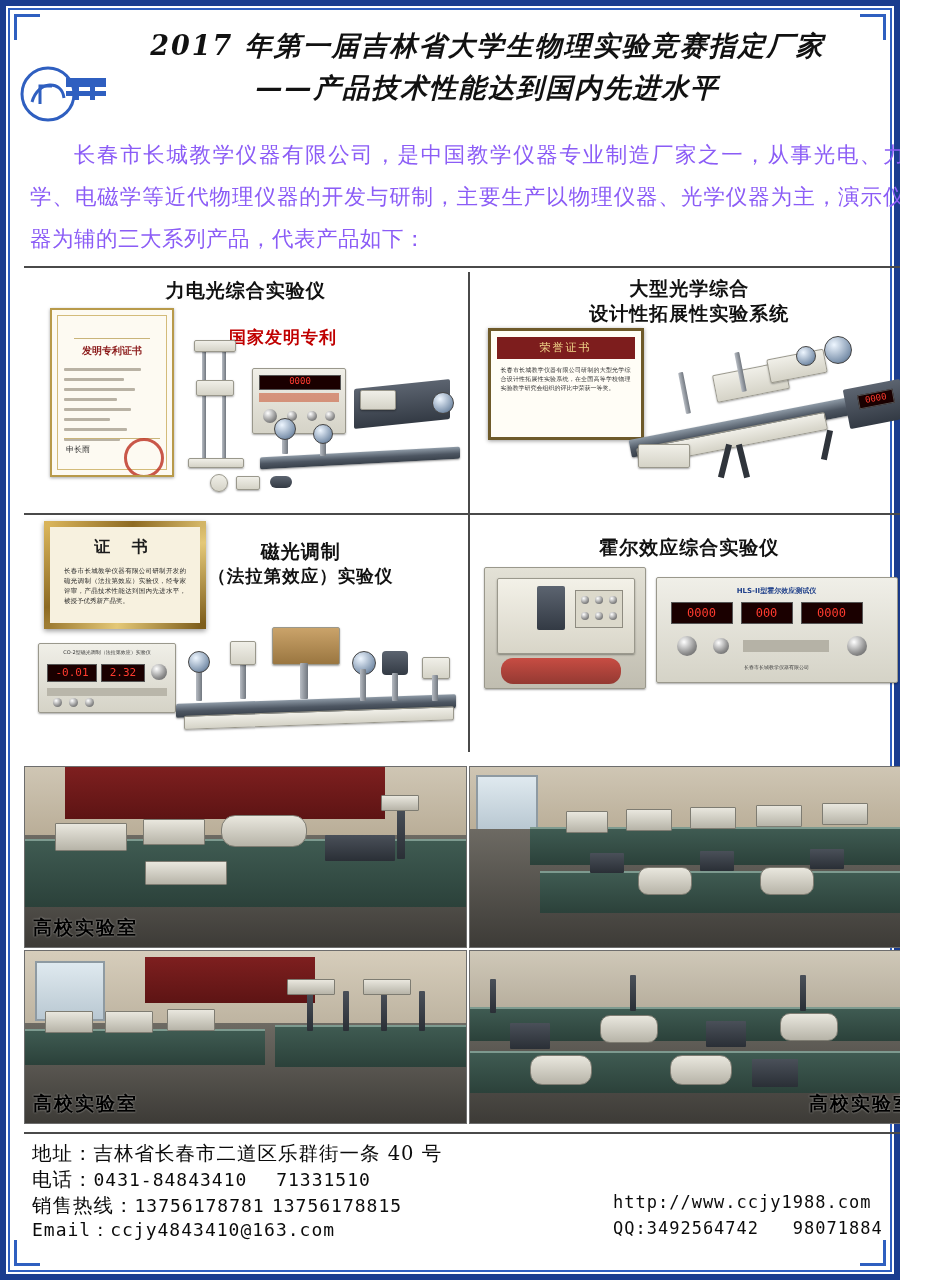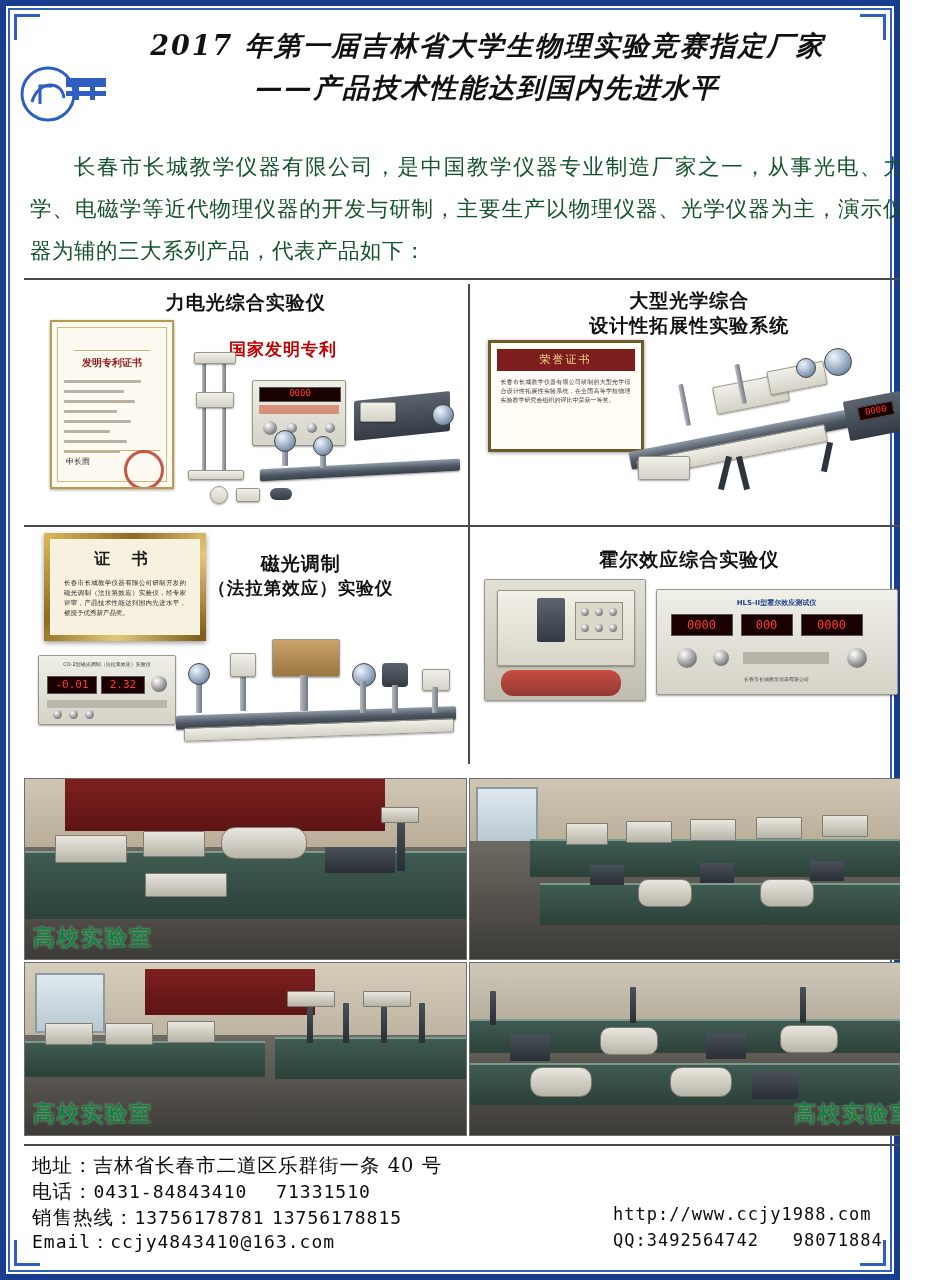--- a/index.html
+++ b/index.html
@@ -87,25 +87,25 @@
     font-style: italic;
     font-size: 27px;
     color: #111111;
     letter-spacing: 2px;
     margin-top: 6px;
     white-space: nowrap;
   }
 
   
   .intro {
-    margin: 12px 14px 6px 14px;
+    margin: 0 14px 6px 14px;
     font-family: "DejaVu Serif", serif;
     font-size: 21.5px;
     line-height: 42px;
-    color: #14532d;
+    color: #8b5cf6;
     text-indent: 44px;
     text-align: justify;
     letter-spacing: 0.5px;
   }
 
   .divider {
     margin: 6px 8px 0 8px;
     height: 2px;
     background: #4a4a4a;
   }
@@ -352,22 +352,22 @@
   }
   .mini-dark {
     position: absolute;
     background: linear-gradient(180deg,#4a5059,#2a2f36);
     border-radius: 1px;
   }
   .photo-caption {
     position: absolute;
     font-family: Liberation Sans, sans-serif;
     font-weight: bold;
-    font-size: 22px;
-    color: #15803d;
+    font-size: 19px;
+    color: #000000;
     letter-spacing: 2px;
     text-shadow: 0 0 2px rgba(255,255,255,.6);
     white-space: nowrap;
   }
 
   
   .footer {
     position: relative;
     margin: 8px 8px 0 8px;
     height: 110px;

